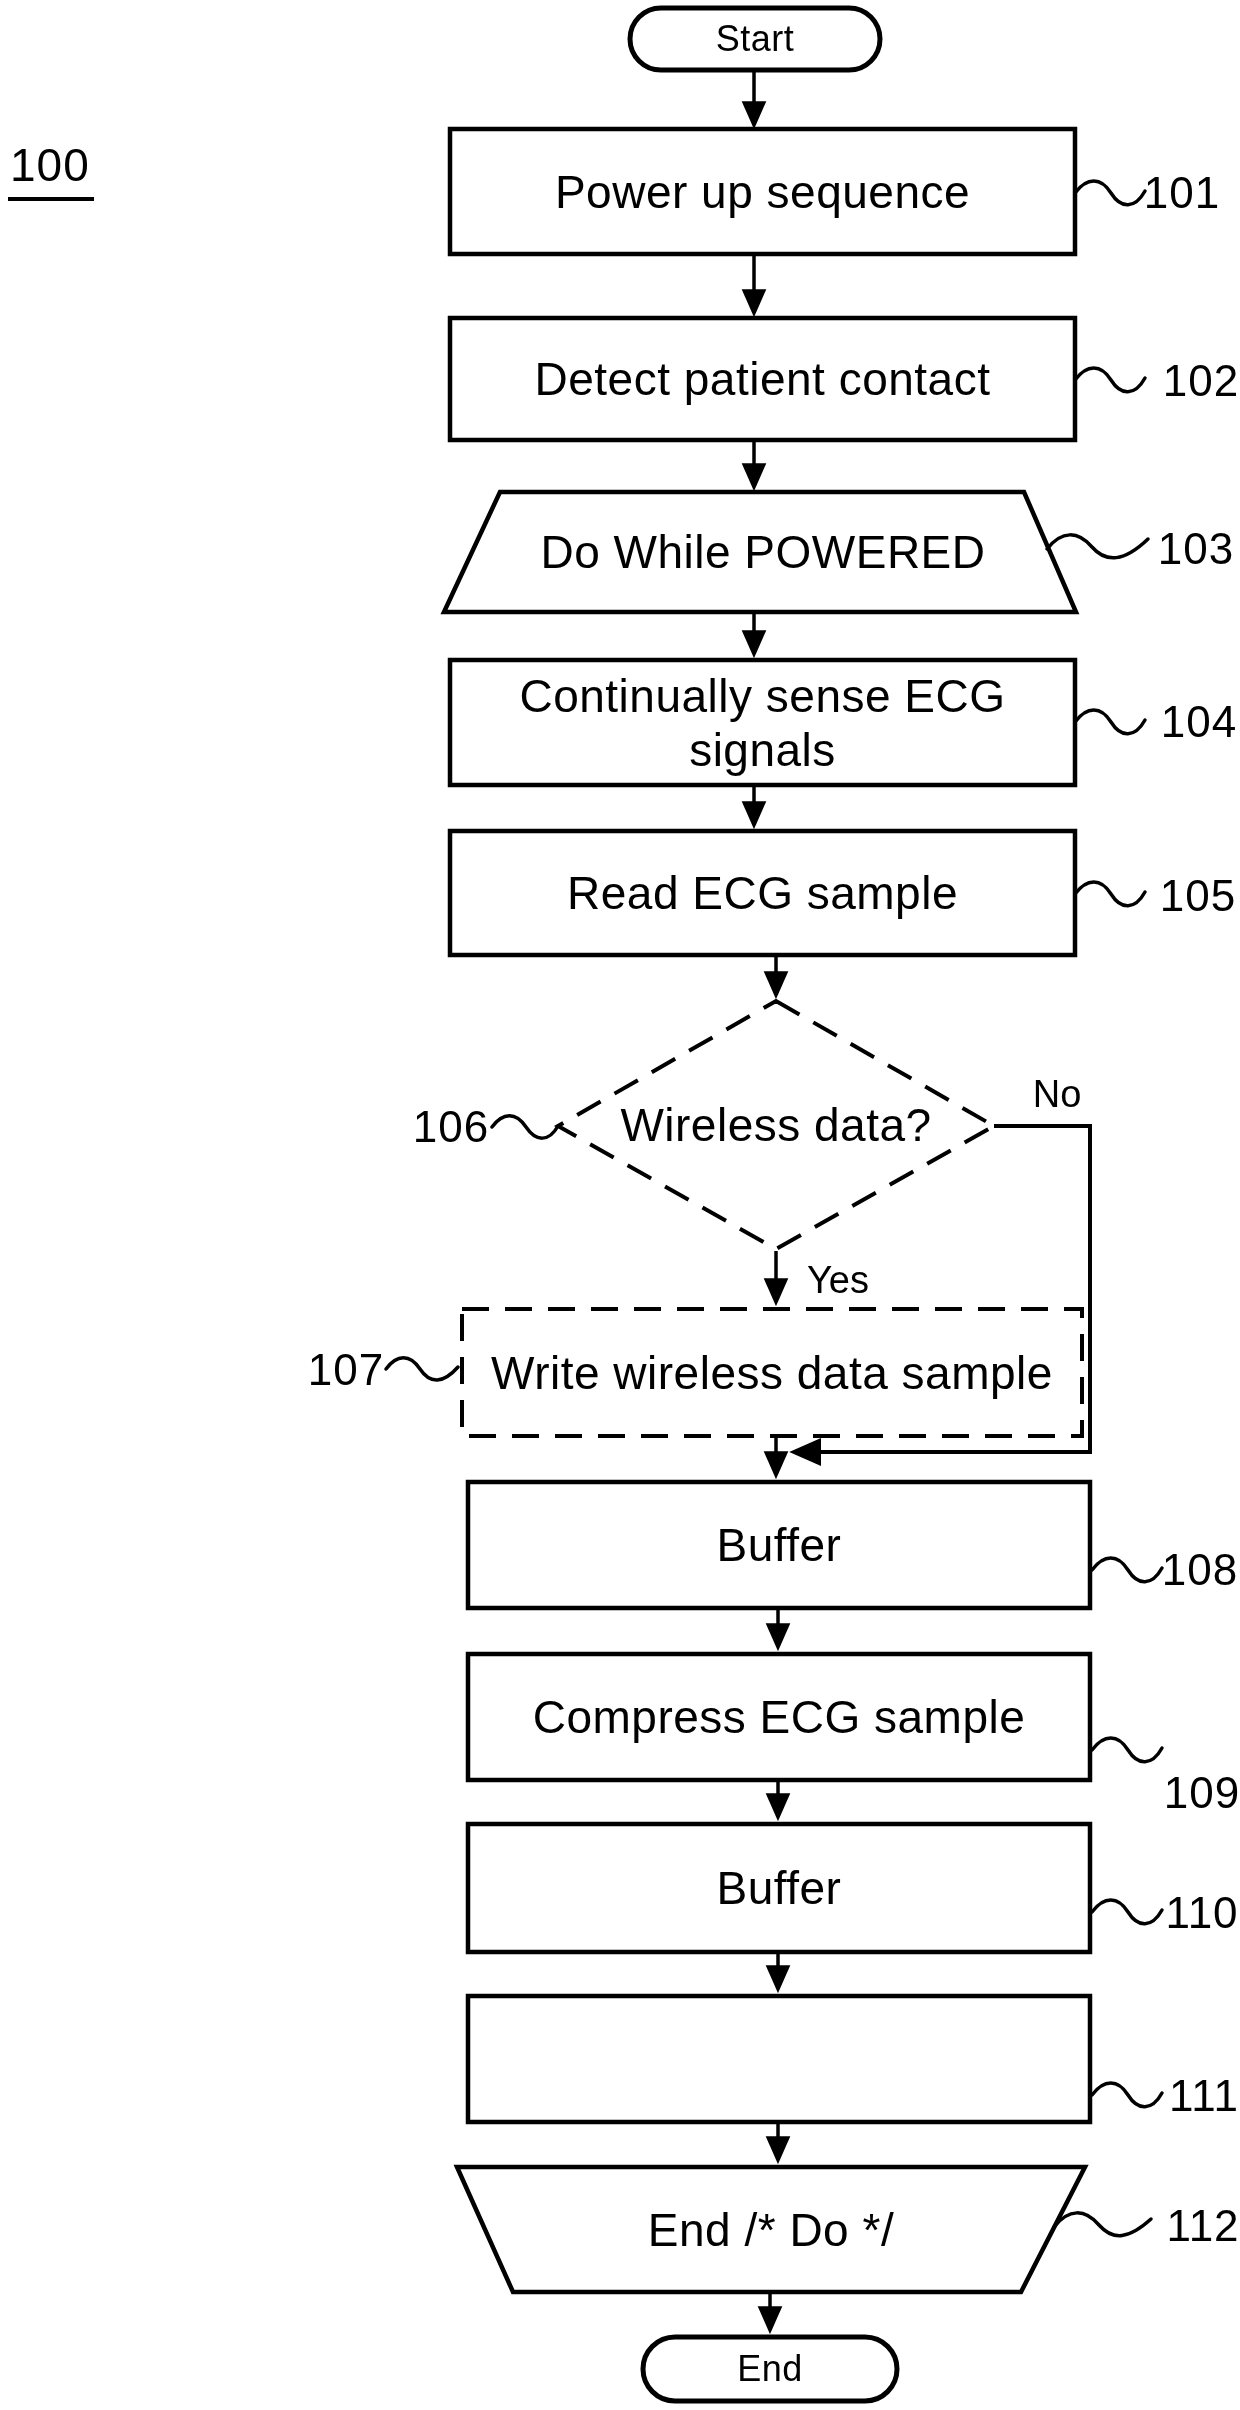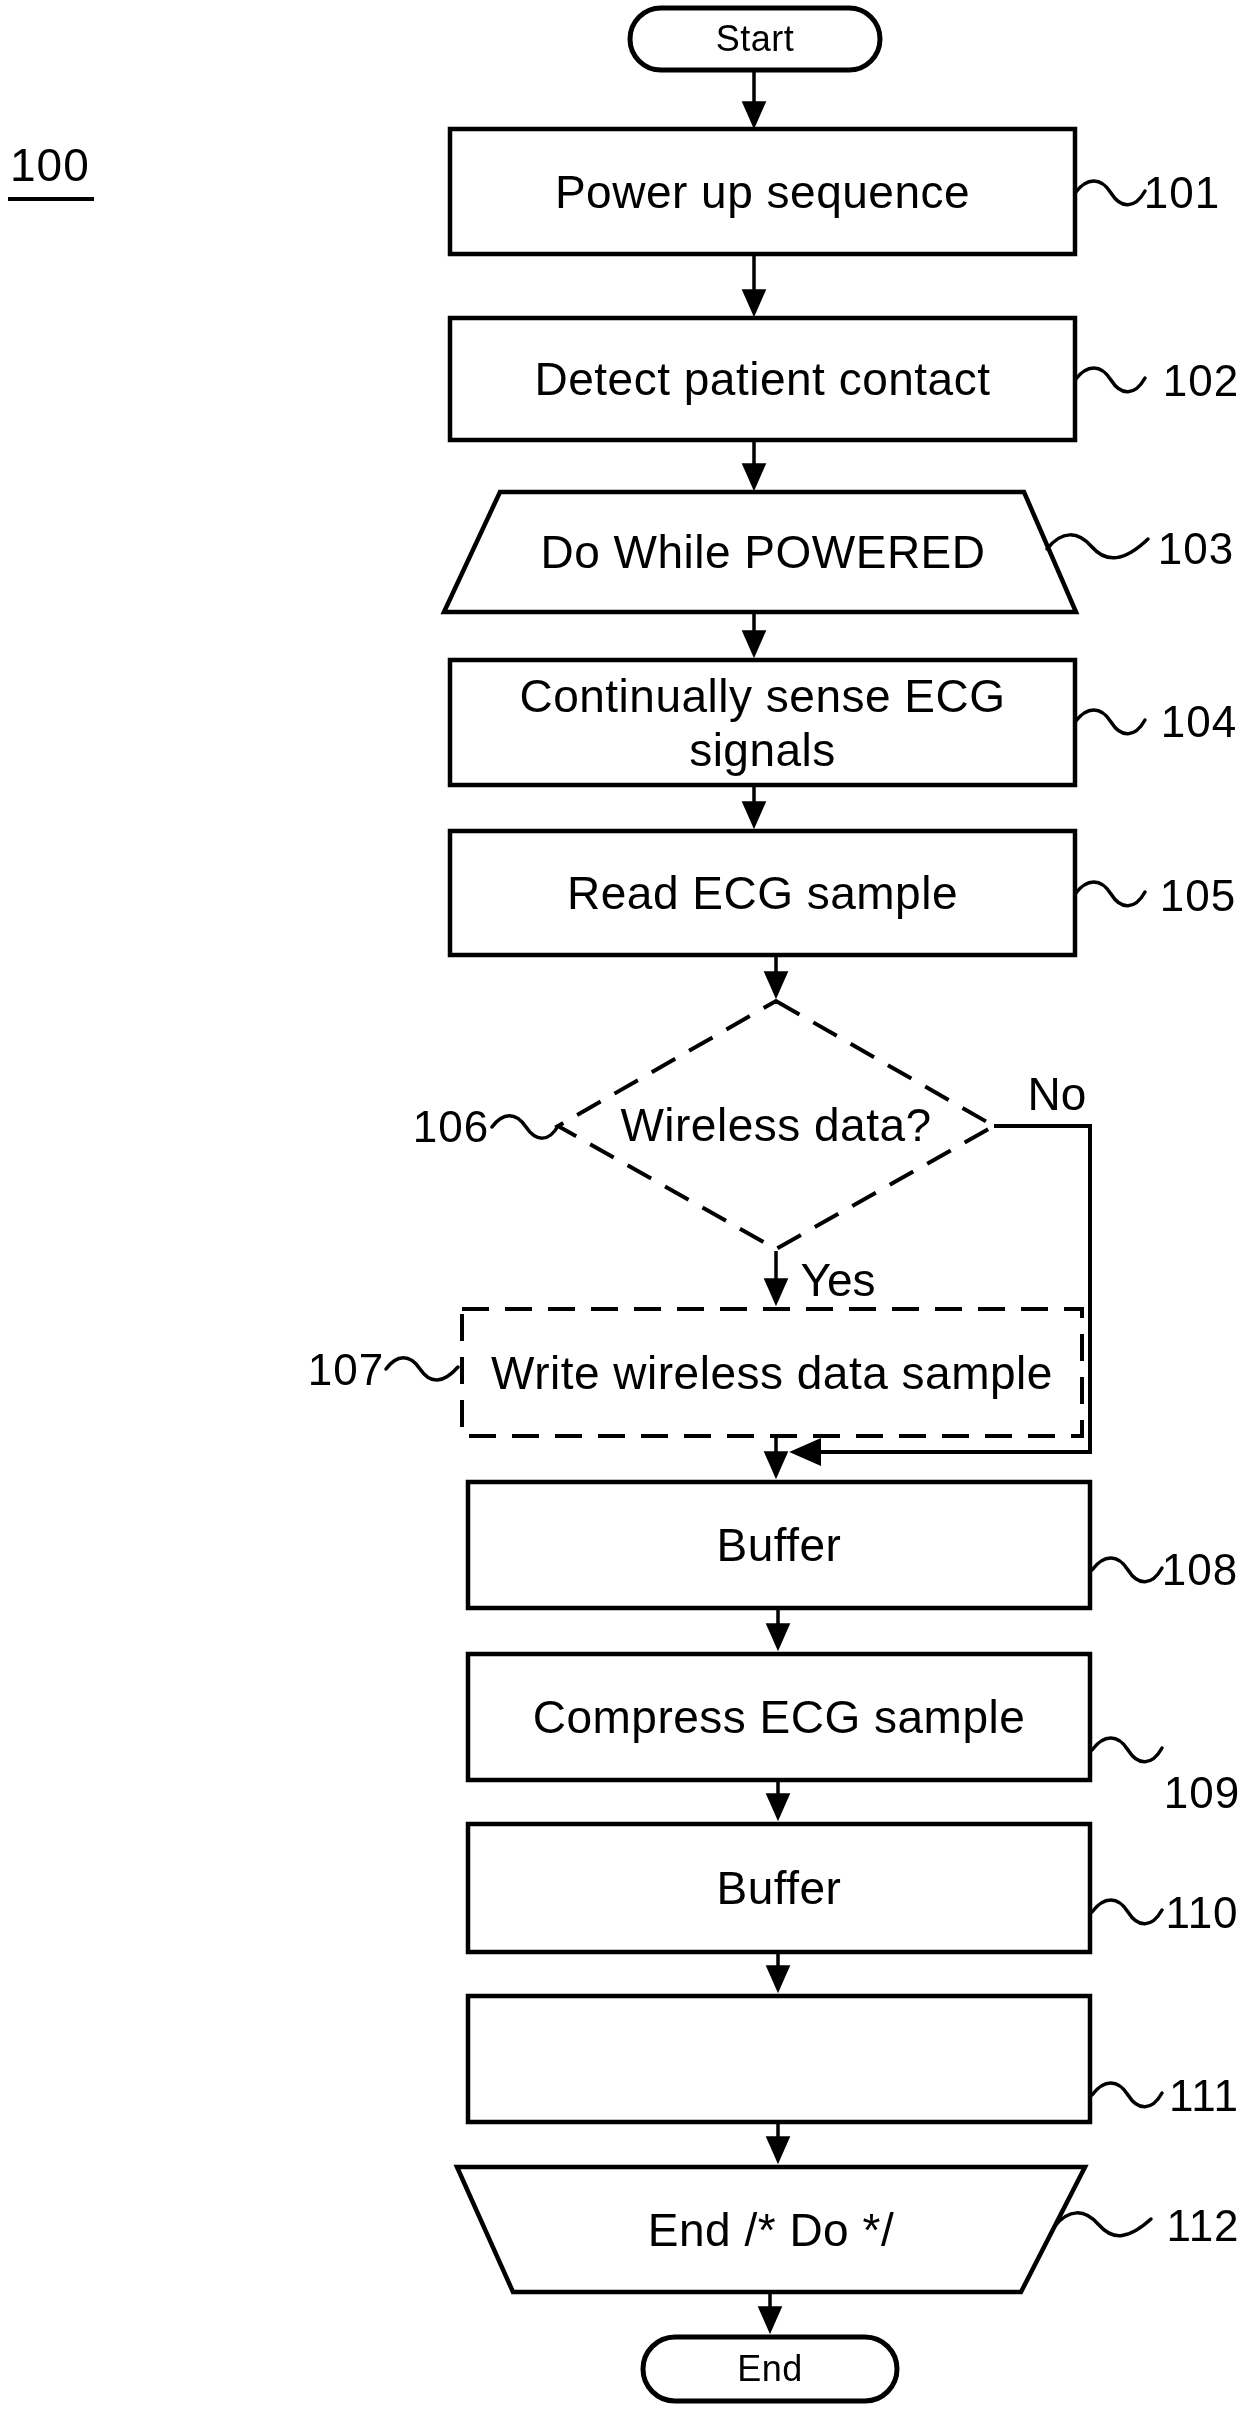--- a/index.html
+++ b/index.html
@@ -43,21 +43,21 @@
     position: absolute;
     transform: translate(-50%, -50%);
     font-size: 44px;
     letter-spacing: 1px;
     white-space: nowrap;
     color: #000000;
   }
   .branch-label {
     position: absolute;
     transform: translate(-50%, -50%);
-    font-size: 46px;
+    font-size: 38px;
     white-space: nowrap;
     color: #000000;
   }
   .figure-label {
     position: absolute;
     left: 8px;
     top: 138px;
     font-size: 46px;
     letter-spacing: 1px;
     border-bottom: 4px solid #000000;

